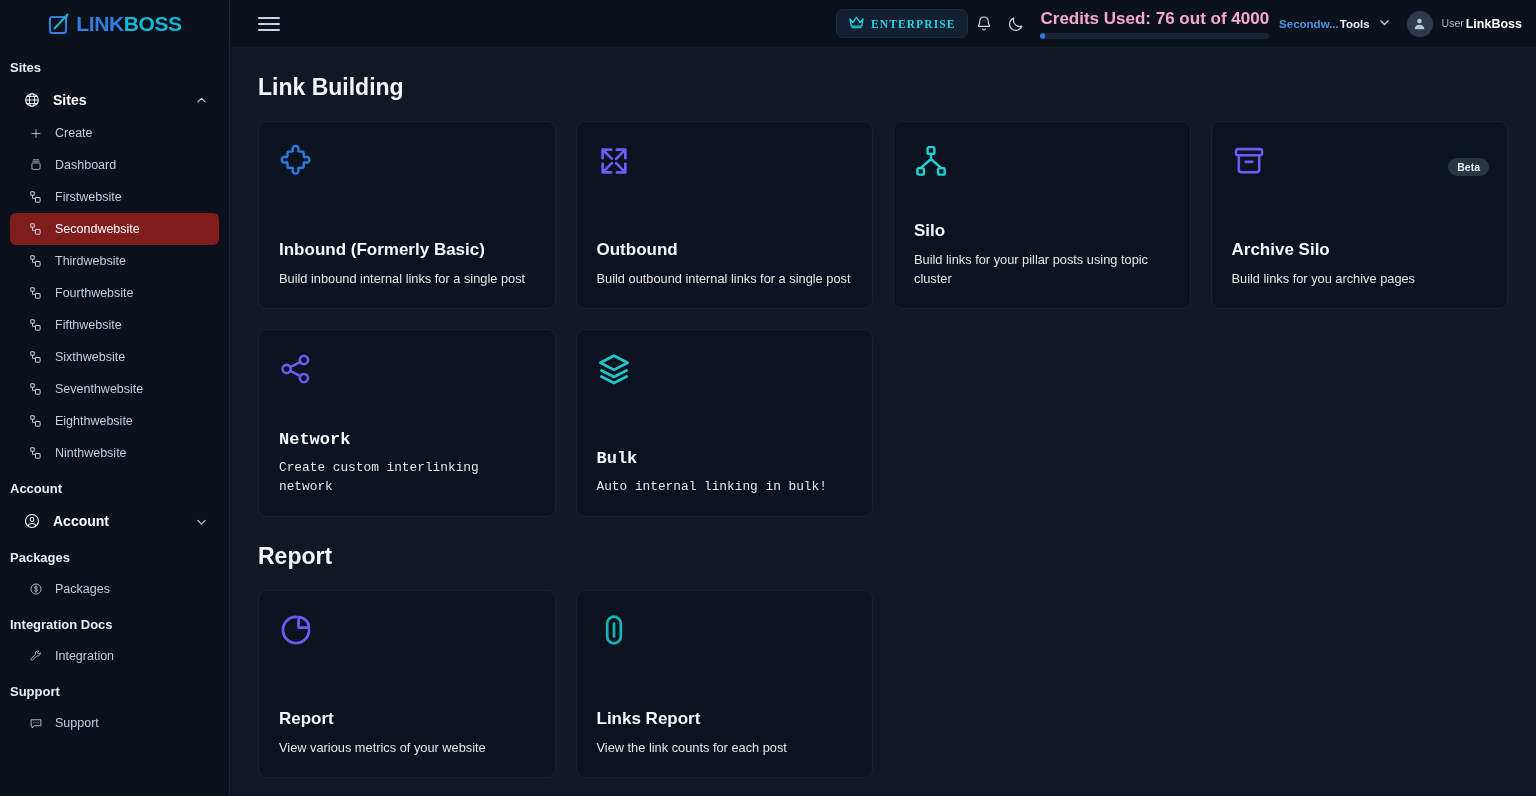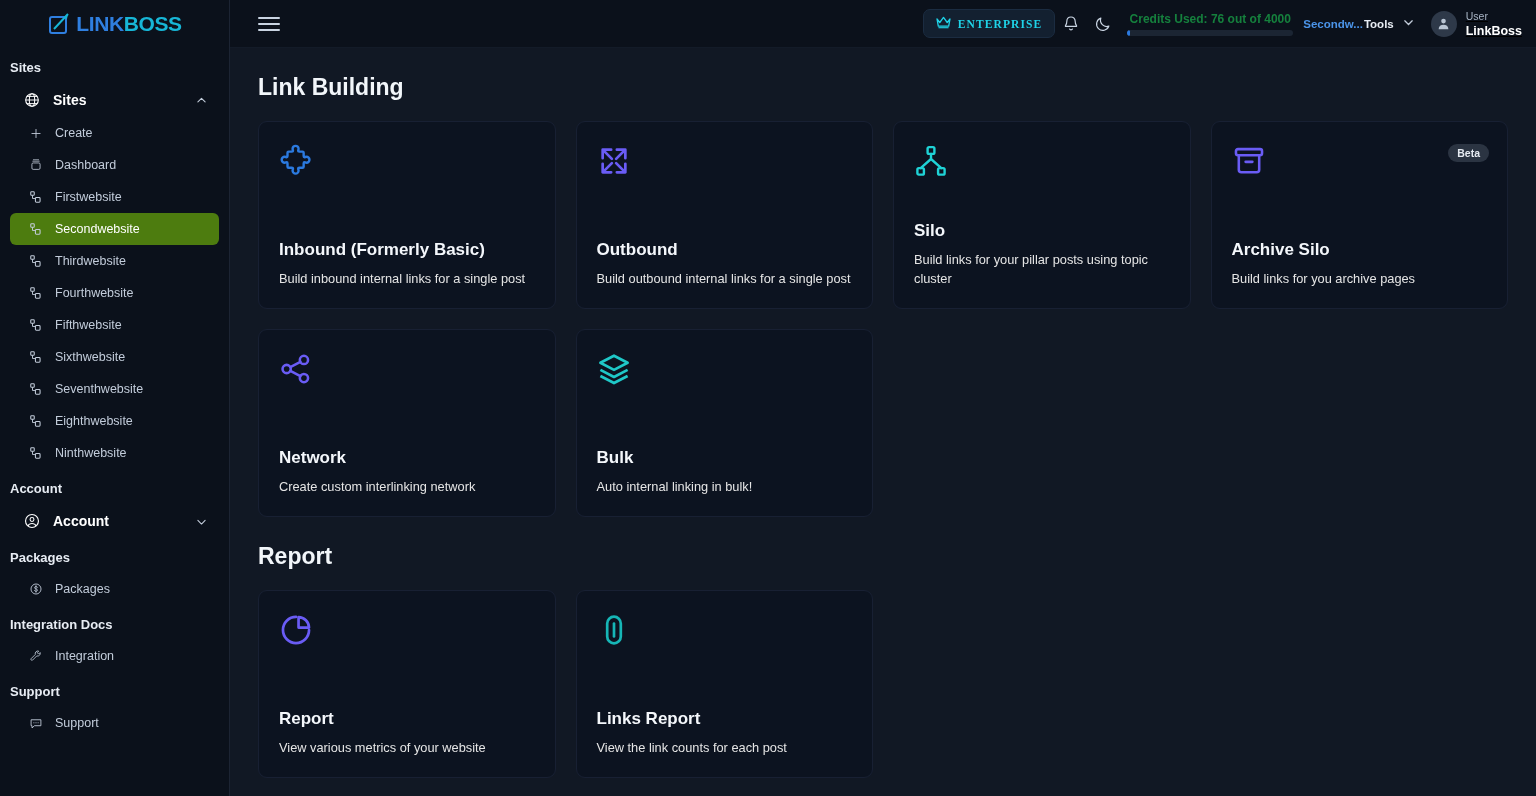--- a/index.html
+++ b/index.html
@@ -39,21 +39,21 @@
   .nav-item {
     display: flex; align-items: center;
     height: 32px; margin: 0 10px 0 10px;
     border-radius: 6px; padding-left: 12px;
     color: #cfd8e5; font-size: 13.5px; font-weight: 600;
     cursor: pointer; position: relative;
   }
   .nav-item.parent { font-size: 14px; color: #ffffff; font-weight: 700; height: 34px; }
   .nav-item.sub { font-size: 12.5px; font-weight: 400; color: #c3cddb; height: 32px; }
   .nav-item.active {
-    background: #4d7c0f; color: #ffffff;
+    background: #7f1d1d; color: #ffffff;
   }
   .nav-item .ico {
     width: 20px; height: 20px; margin-right: 11px;
     display: flex; align-items: center; justify-content: center;
     flex: 0 0 20px;
   }
   .nav-item.sub .ico { margin-left: 7px; margin-right: 12px; width: 14px; flex: 0 0 14px;}
   .nav-item .chev {
     position: absolute; right: 12px; top: 50%; transform: translateY(-50%);
     width: 12px; height: 12px;
@@ -86,40 +86,40 @@
     cursor: pointer;
     font-family: Liberation Serif, serif;
   }
   .icon-btn {
     width: 32px; height: 32px; display: flex; align-items: center; justify-content: center;
     cursor: pointer; color: #cbd6e4;
   }
   .credits {
     margin: 0 10px 0 8px; min-width: 166px;
   }
-  .credits-label { font-size: 12px; font-weight: 700; color: #15803d; white-space: nowrap; text-align: center; }
+  .credits-label { font-size: 17px; font-weight: 700; color: #f9a8d4; white-space: nowrap; }
   .credits-bar {
     margin-top: 4px; height: 6px; border-radius: 4px;
     background: #1b2533; overflow: hidden; position: relative;
   }
   .credits-fill { height: 100%; background: #2b7ae0; border-radius: 4px; }
 
   .site-switch {
     display: flex; align-items: center; gap: 8px; cursor: pointer; padding-right: 4px;
   }
   .site-switch .lines { display: flex; gap: 1px; }
   .site-switch .l-top { font-size: 11.5px; color: #4b94e8; font-weight: 600; }
   .site-switch .l-bot { font-size: 11.5px; color: #e9eef5; font-weight: 700; }
 
   .user-chip { display: flex; align-items: center; gap: 9px; cursor: pointer; margin-left: 12px; }
   .avatar {
     width: 26px; height: 26px; border-radius: 50%; background: #2e3949;
     display: flex; align-items: center; justify-content: center; color: #b9c5d4;
   }
-  .user-lines { display: flex; flex-direction: column; gap: 2px; text-decoration: underline; }
+  .user-lines { display: flex; flex-direction: row; gap: 2px; }
   .user-lines .u1 { font-size: 10.5px; color: #aab6c6; }
   .user-lines .u2 { font-size: 12.5px; color: #ffffff; font-weight: 700; }
 
   
   #content { flex: 1 1 auto; overflow: hidden; padding: 0 28px; }
   .section-title {
     text-align: left; color: #f2f6fa; font-size: 23px; font-weight: 700;
     margin: 26px 0 20px 0;
   }
   .card-grid {
@@ -131,26 +131,26 @@
     border-radius: 9px; height: 188px;
     padding: 22px 20px 20px 20px;
     position: relative; cursor: pointer;
     display: flex; flex-direction: column;
   }
   .card-icon { height: 48px; display: flex; align-items: flex-start; }
   .card-spacer { flex: 1 1 auto; }
   .card-title { font-size: 17px; font-weight: 700; color: #f4f7fb; margin-bottom: 9px; }
   .card-desc { font-size: 12.8px; color: #e5e5e5; line-height: 1.5; }
   .beta-pill {
-    position: absolute; top: 22px; right: 18px;
+    position: absolute; top: 36px; right: 18px;
     background: #2b3442; color: #e6ebf2;
     font-size: 10.5px; font-weight: 600;
     padding: 3px 9px; border-radius: 9px;
   }
-  .row-gap { margin-top: 20px; }
+  .row-gap { margin-top: 20px; font-family: Liberation Mono, monospace; }
 </style>
 </head>
 <body>
 
 <aside id="sidebar">
   <div class="logo-wrap">
     <div class="logo">
       <span class="logo-mark">
         <svg width="26" height="26" viewBox="0 0 26 26">
           <rect x="3" y="6" width="16" height="16" rx="2" fill="none" stroke="#2f7fe0" stroke-width="2"></rect>

